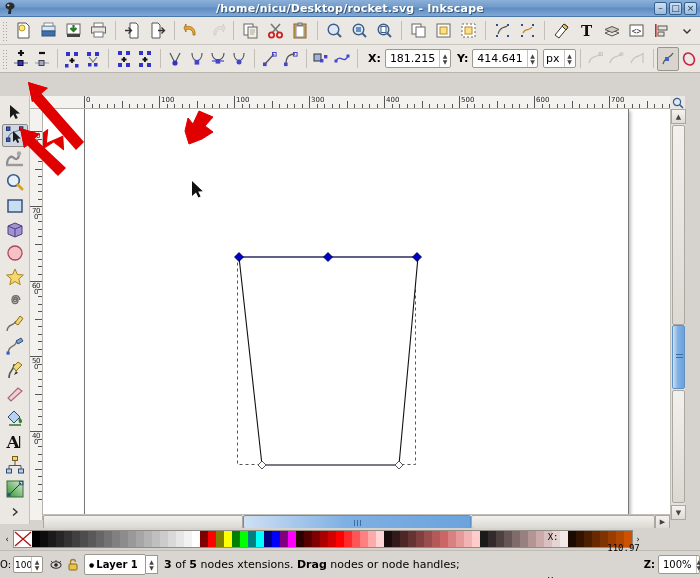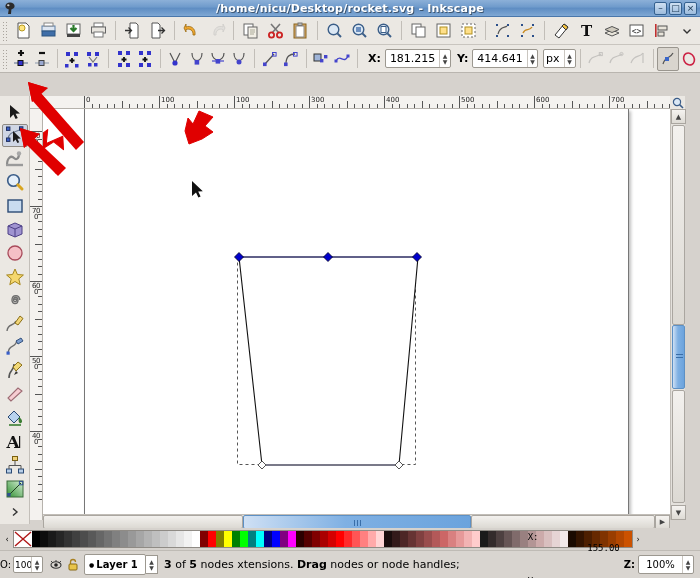--- a/index.html
+++ b/index.html
@@ -1008,27 +1008,27 @@
     </div>
     <div class="spin" style="height:19px;border:1px solid #9c9890;border-left:none;width:12px;background:#fff">
         <span>▲</span>
         <span>▼</span>
       </div>
 
     <div class="status-msg" id="status-msg"><b>3</b><span> of </span><b>5</b><span> nodes xtensions. </span><b>Drag</b><span> nodes or node handles; </span></div>
 
     <div class="xy">
       <div><span>X:</span>
-           <span>155.00</span></div>
+           <span>110.97</span></div>
       <div><span>Y:</span>
            </div>
     </div>
 
     <span style="font-size:10px;font-weight:bold;margin-right:3px">Z:</span>
-    <div class="entry" style="width:56px;height:19px;margin-right:6px">
+    <div class="entry" style="width:42px;height:19px;margin-right:0">
       <div class="val" style="flex:1;text-align:center;font-size:10px">100%</div>
       <div class="spin">
           <span>▲</span>
           <span>▼</span>
         </div>
     </div>
   </div>
 
   <svg width="120" height="110" style="position:absolute;left:10px;top:78px;pointer-events:none">
     <g>

